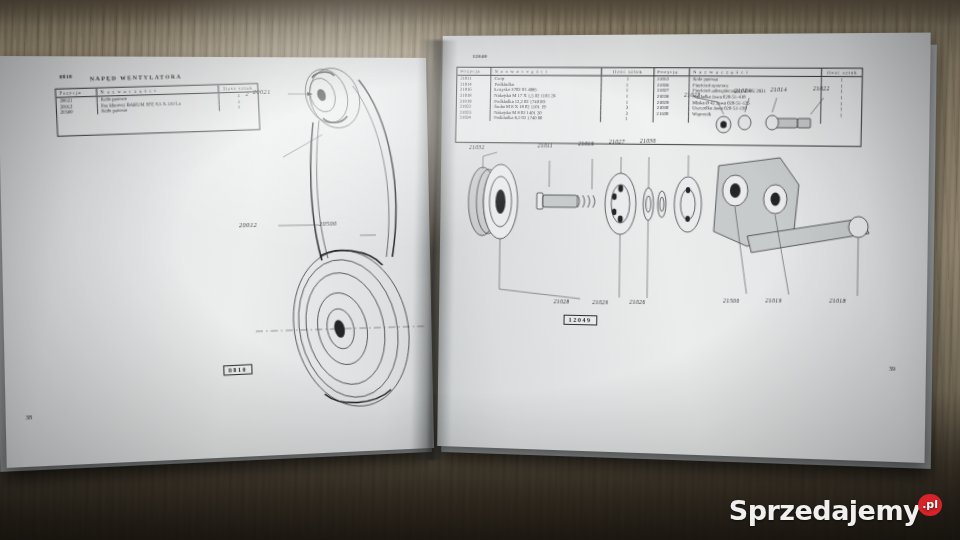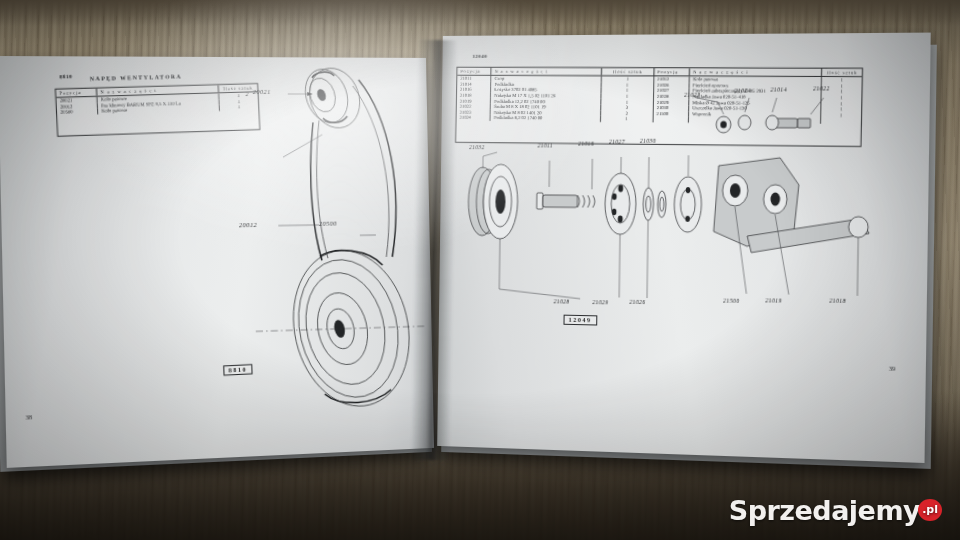--- a/index.html
+++ b/index.html
@@ -165,21 +165,21 @@
     background:radial-gradient(ellipse 78% 72% at 50% 44%,rgba(0,0,0,0) 40%,rgba(0,0,0,.38) 100%);
   }
   .blurfix{filter:blur(.25px);}
 
   
   .wm{
     position:absolute;right:18px;bottom:14px;
     font-family:"DejaVu Sans",sans-serif;font-weight:bold;
     font-size:27px;color:#f2f0ee;letter-spacing:-.5px;
     text-shadow:0 1px 3px rgba(0,0,0,.6);
-    display:flex;align-items:center;
+    display:flex;align-items:flex-start;
   }
   .wm .pl{
     display:inline-block;background:#d8232a;color:#fff;
     font-size:11px;border-radius:50%;
     padding:5px 4px 6px 4px;margin-left:-2px;margin-top:-1px;
     line-height:1;letter-spacing:0;
   }
 </style>
 </head>
 <body>

